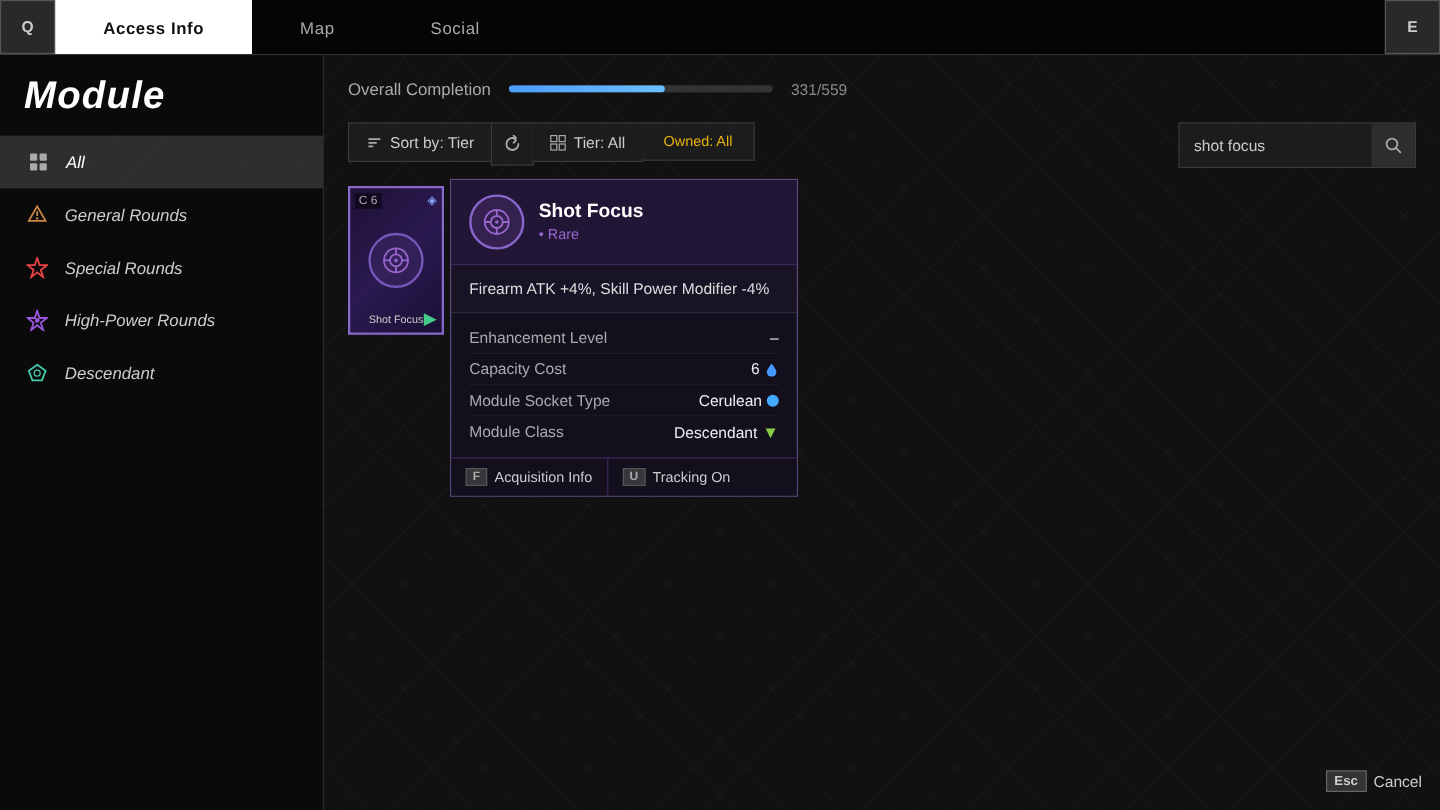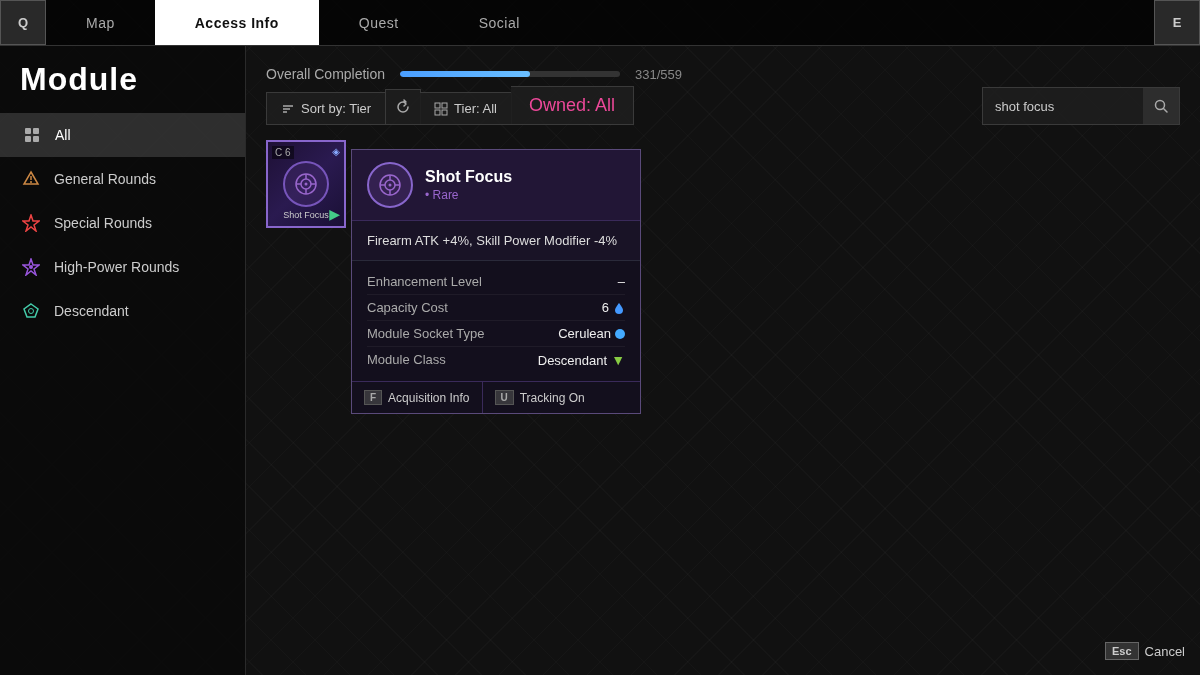--- a/index.html
+++ b/index.html
@@ -64,24 +64,25 @@
     }
 
     
     .main-container {
       display: flex;
       height: calc(675px - 46px);
     }
 
     
     .sidebar {
-      width: 246px;
+      width: 270px;
       background: rgba(10,10,10,0.9);
       border-right: 1px solid #2a2a2a;
       padding: 15px 0;
+      font-style: italic;
     }
     .page-title {
       font-size: 32px;
       font-weight: bold;
       color: #ffffff;
       padding: 0 20px 15px 20px;
       letter-spacing: 1px;
     }
     .sidebar-item {
       display: flex;
@@ -111,21 +112,21 @@
       flex: 1;
       padding: 20px;
       position: relative;
     }
 
     
     .completion-bar-row {
       display: flex;
       align-items: center;
       gap: 15px;
-      margin-bottom: 4px;
+      margin-bottom: 20px;
     }
     .completion-label {
       font-size: 14px;
       color: #aaa;
       white-space: nowrap;
     }
     .progress-bar-bg {
       width: 220px;
       height: 6px;
       background: #333;
@@ -138,21 +139,21 @@
       border-radius: 3px;
     }
     .completion-count {
       font-size: 13px;
       color: #888;
     }
 
     
     .filter-row {
       display: flex;
-      align-items: flex-end;
+      align-items: flex-start;
       gap: 0;
       margin-bottom: 15px;
     }
     .filter-btn {
       display: flex;
       align-items: center;
       gap: 6px;
       padding: 8px 14px;
       background: rgba(30,30,30,0.9);
       border: 1px solid #3a3a3a;
@@ -190,22 +191,22 @@
       margin-left: -1px;
     }
     .filter-owned {
       display: flex;
       align-items: center;
       gap: 6px;
       padding: 8px 18px;
       background: rgba(30,30,30,0.9);
       border: 1px solid #3a3a3a;
       border-left: none;
-      color: #ec4899;
-      font-size: 18px;
+      color: #eab308;
+      font-size: 12px;
       cursor: pointer;
       margin-left: -1px;
     }
     .search-container {
       display: flex;
       align-items: center;
       margin-left: auto;
       background: rgba(30,30,30,0.9);
       border: 1px solid #3a3a3a;
     }
@@ -233,21 +234,21 @@
     
     .module-grid {
       display: flex;
       gap: 5px;
       flex-wrap: wrap;
     }
 
     
     .module-card {
       width: 80px;
-      height: 88px;
+      height: 124px;
       background: linear-gradient(180deg, #1a1a2e 0%, #16213e 100%);
       border: 1px solid #4a3a6a;
       position: relative;
       cursor: pointer;
       display: flex;
       flex-direction: column;
       align-items: center;
       justify-content: center;
       overflow: hidden;
     }
@@ -451,23 +452,22 @@
     .tier-icon {
       width: 14px;
       height: 14px;
     }
   </style>
 </head>
 <body>
 
 <nav class="top-nav">
   <div class="nav-key-btn">Q</div>
+  <div class="nav-tab active">Access Info</div>
   <div class="nav-tab">Map</div>
-  <div class="nav-tab active">Access Info</div>
-  <div class="nav-tab">Quest</div>
   <div class="nav-tab">Social</div>
   <div class="nav-key-btn" style="margin-left:auto;">E</div>
 </nav>
 
 <div class="main-container">
 
   <aside class="sidebar">
     <div class="page-title">Module</div>
 
     <div class="sidebar-item active">

